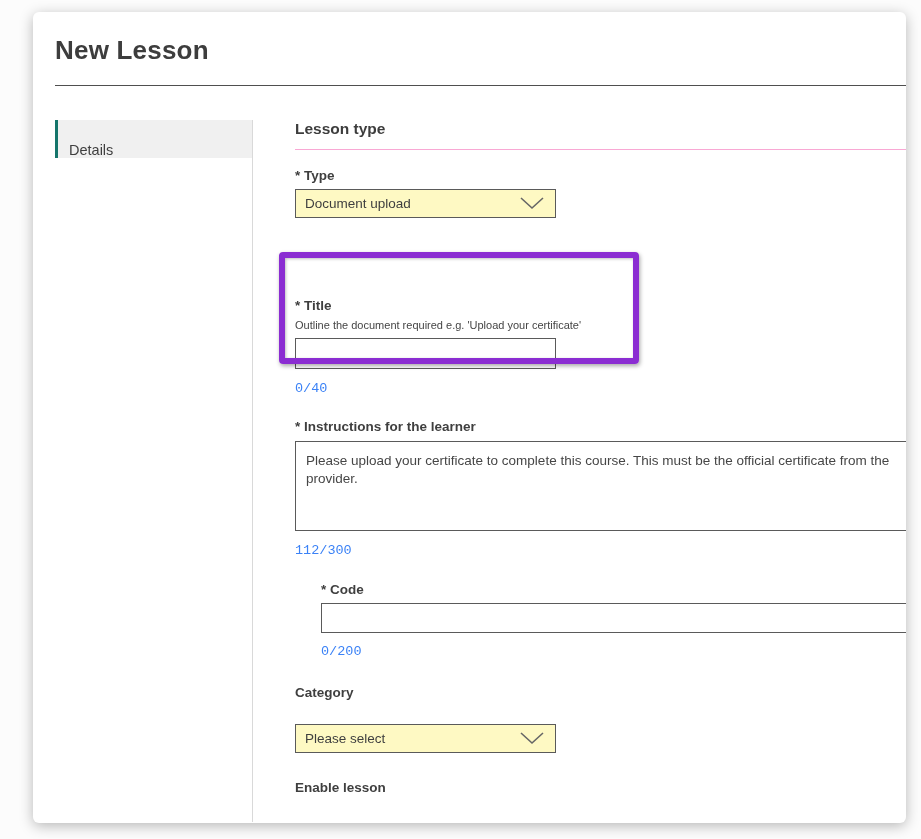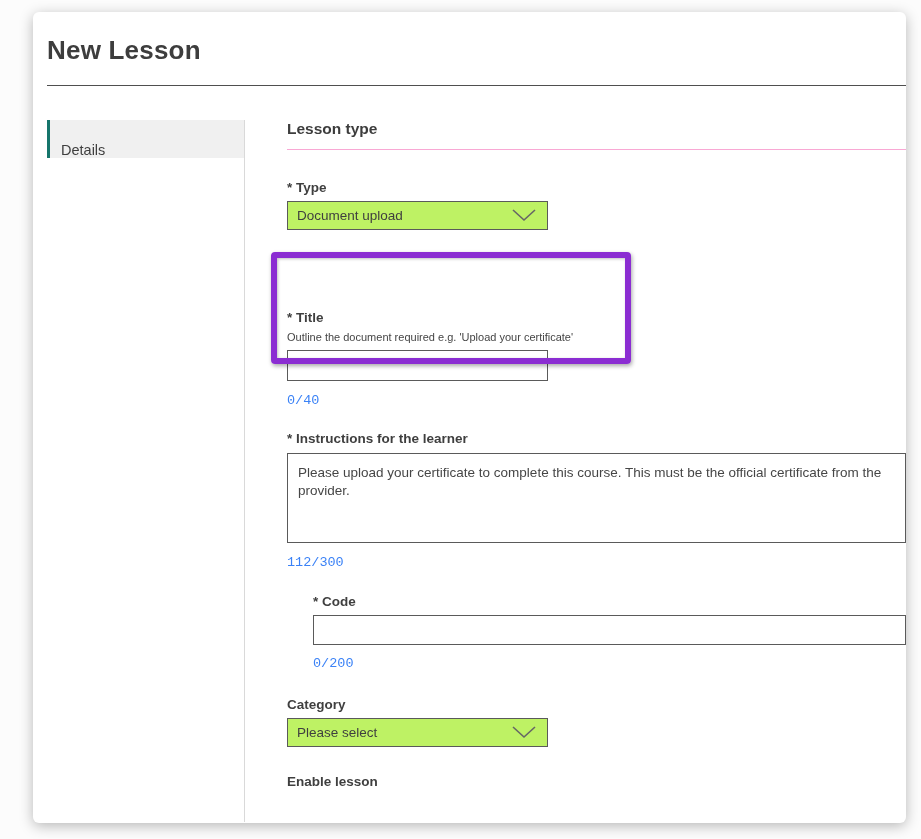--- a/index.html
+++ b/index.html
@@ -11,20 +11,21 @@
     position: relative;
   }
   .page-card {
     position: absolute;
     left: 33px; top: 12px;
     width: 873px; height: 811px;
     background: #ffffff;
     border-radius: 6px;
     box-shadow: 0 3px 14px rgba(0,0,0,0.28);
     overflow: hidden;
+    padding-left: 8px;
   }
   .page-title {
     margin: 21px 0 0 14px;
     font-size: 26px;
     line-height: 34px;
     font-weight: 700;
     letter-spacing: 0.2px;
     color: #3d3d3d;
   }
   .top-rule {
@@ -80,21 +81,21 @@
     margin-top: 2px;
   }
   .counter {
     font-size: 13.5px;
     color: #3b82f6;
     font-family: Liberation Mono, monospace;
   }
   .select-box {
     width: 261px; height: 29px;
     border: 1px solid #5a5a5a;
-    background: #bef264;
+    background: #fef9c3;
     display: flex;
     align-items: center;
     justify-content: space-between;
     padding: 0 10px 0 9px;
     font-size: 13.5px;
     color: #3f3f3f;
     cursor: pointer;
   }
   .chevron { flex: 0 0 auto; margin-top: 2px; }
   .text-input {
@@ -116,30 +117,30 @@
     background: #ffffff;
     font-family: "Liberation Sans", "DejaVu Sans", sans-serif;
     font-size: 13.5px;
     color: #464646;
     line-height: 18px;
     padding: 10px 10px 0 10px;
     resize: none;
     outline: none;
     margin-top: 6px;
   }
-  .group-type { margin-top: 30px; }
+  .group-type { margin-top: 18px; }
   .group-type .select-box { margin-top: 5px; }
   .group-title { margin-top: 80px; }
   .group-title .counter { margin-top: 12px; }
   .group-instructions { margin-top: 23px; }
   .group-instructions .counter { margin-top: 12px; }
   .group-code { margin-top: 24px; margin-left: 26px; }
   .group-code .counter { margin-top: 11px; }
   .group-category { margin-top: 26px; }
-  .group-category .select-box { margin-top: 5px; }
+  .group-category .select-box { margin-top: 23px; }
   .group-enable { margin-top: 27px; }
   .toggle-row {
     display: flex;
     align-items: center;
     margin-top: 5px;
     font-size: 13.5px;
     color: #4a4a4a;
   }
   .toggle {
     position: relative;

